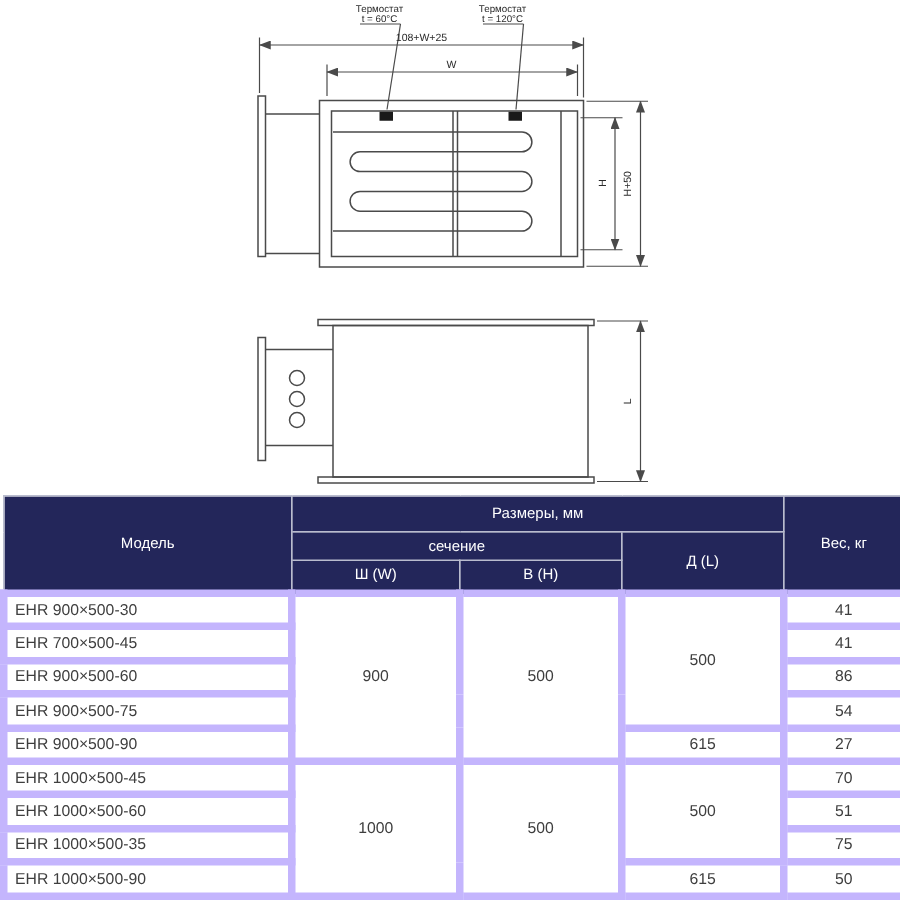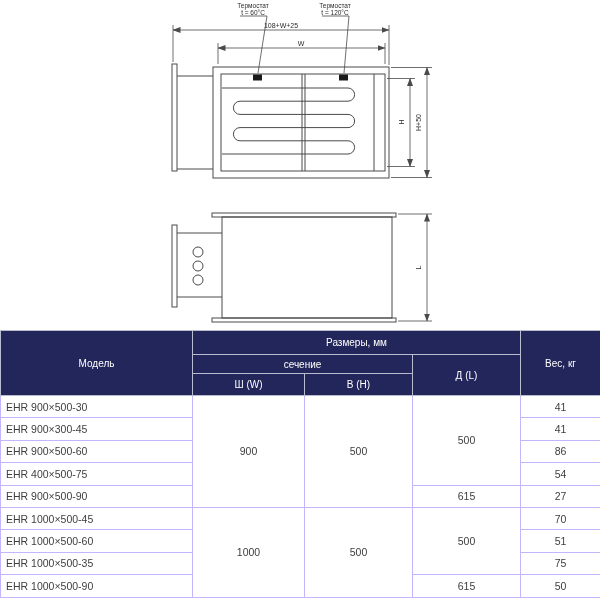--- a/index.html
+++ b/index.html
@@ -41,21 +41,21 @@
     border: 1px solid #b9bcce;
     text-align: center;
     vertical-align: middle;
     padding: 0;
     margin-top: 15px;
   }
   .spec-table td {
     background: #ffffff;
     color: #3e3e3e;
     font-size: 10.5px;
-    border: 1px solid #c4b5fd;
+    border: 5px solid #c4b5fd;
     text-align: center;
     vertical-align: middle;
     padding: 0;
   }
   .spec-table td.model-cell {
     text-align: left;
     padding-left: 5px;
   }
   .hrow-1 { height: 24px; }
   .hrow-2 { height: 19px; }
@@ -168,29 +168,29 @@
     </thead>
     <tbody>
       <tr>
         <td class="model-cell">EHR 900×500-30</td>
         <td rowspan="5">900</td>
         <td rowspan="5">500</td>
         <td rowspan="4">500</td>
         <td>41</td>
       </tr>
       <tr>
-        <td class="model-cell">EHR 900×300-45</td>
+        <td class="model-cell">EHR 700×500-45</td>
         <td>41</td>
       </tr>
       <tr>
         <td class="model-cell">EHR 900×500-60</td>
         <td>86</td>
       </tr>
       <tr>
-        <td class="model-cell">EHR 400×500-75</td>
+        <td class="model-cell">EHR 900×500-75</td>
         <td>54</td>
       </tr>
       <tr>
         <td class="model-cell">EHR 900×500-90</td>
         <td>615</td>
         <td>27</td>
       </tr>
       <tr>
         <td class="model-cell">EHR 1000×500-45</td>
         <td rowspan="4">1000</td>

